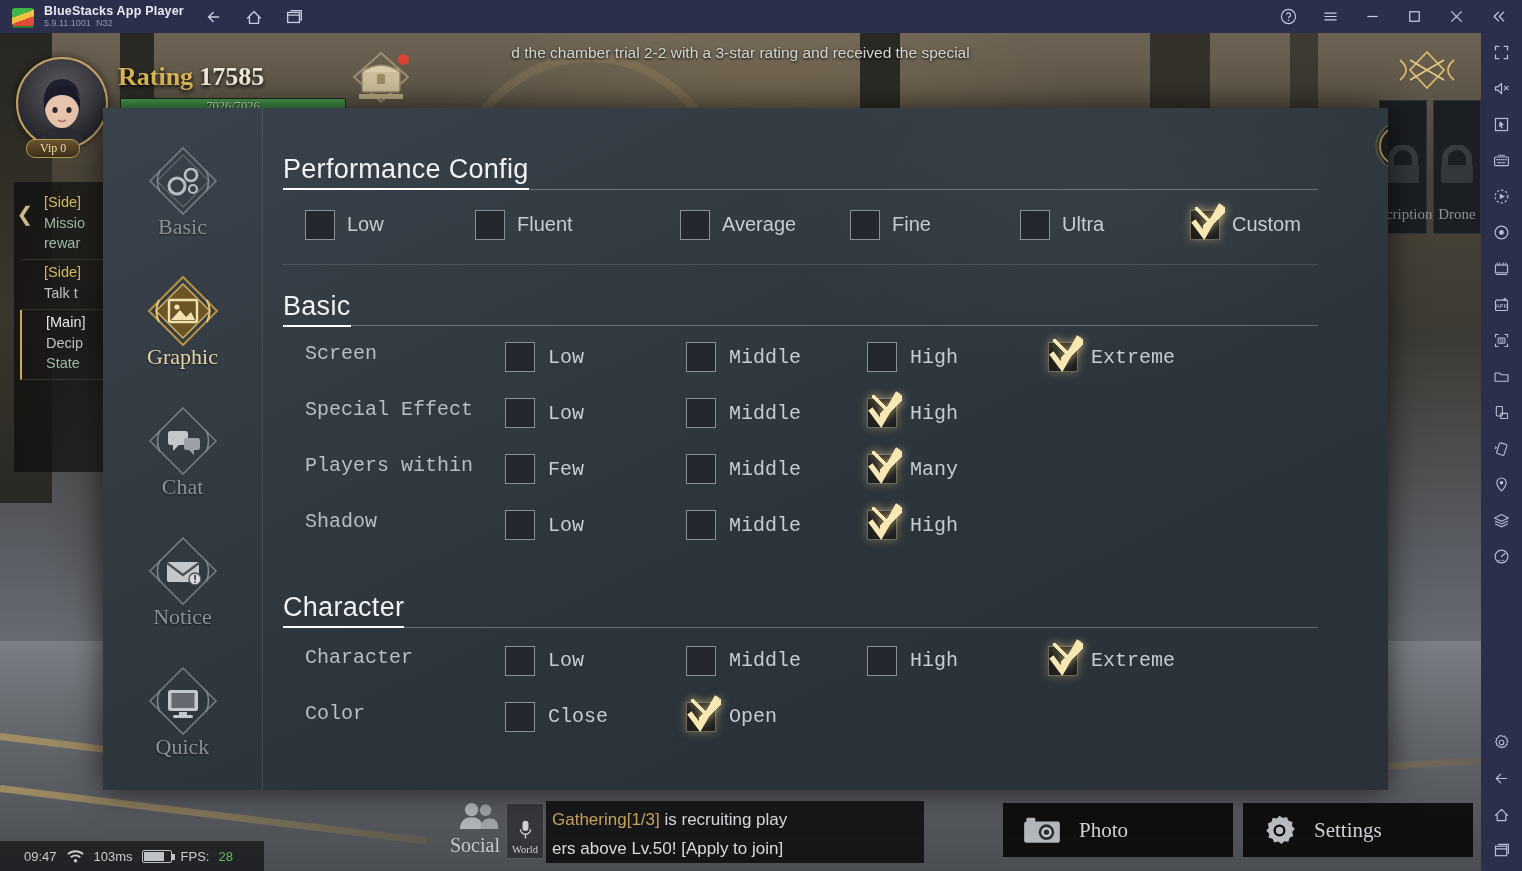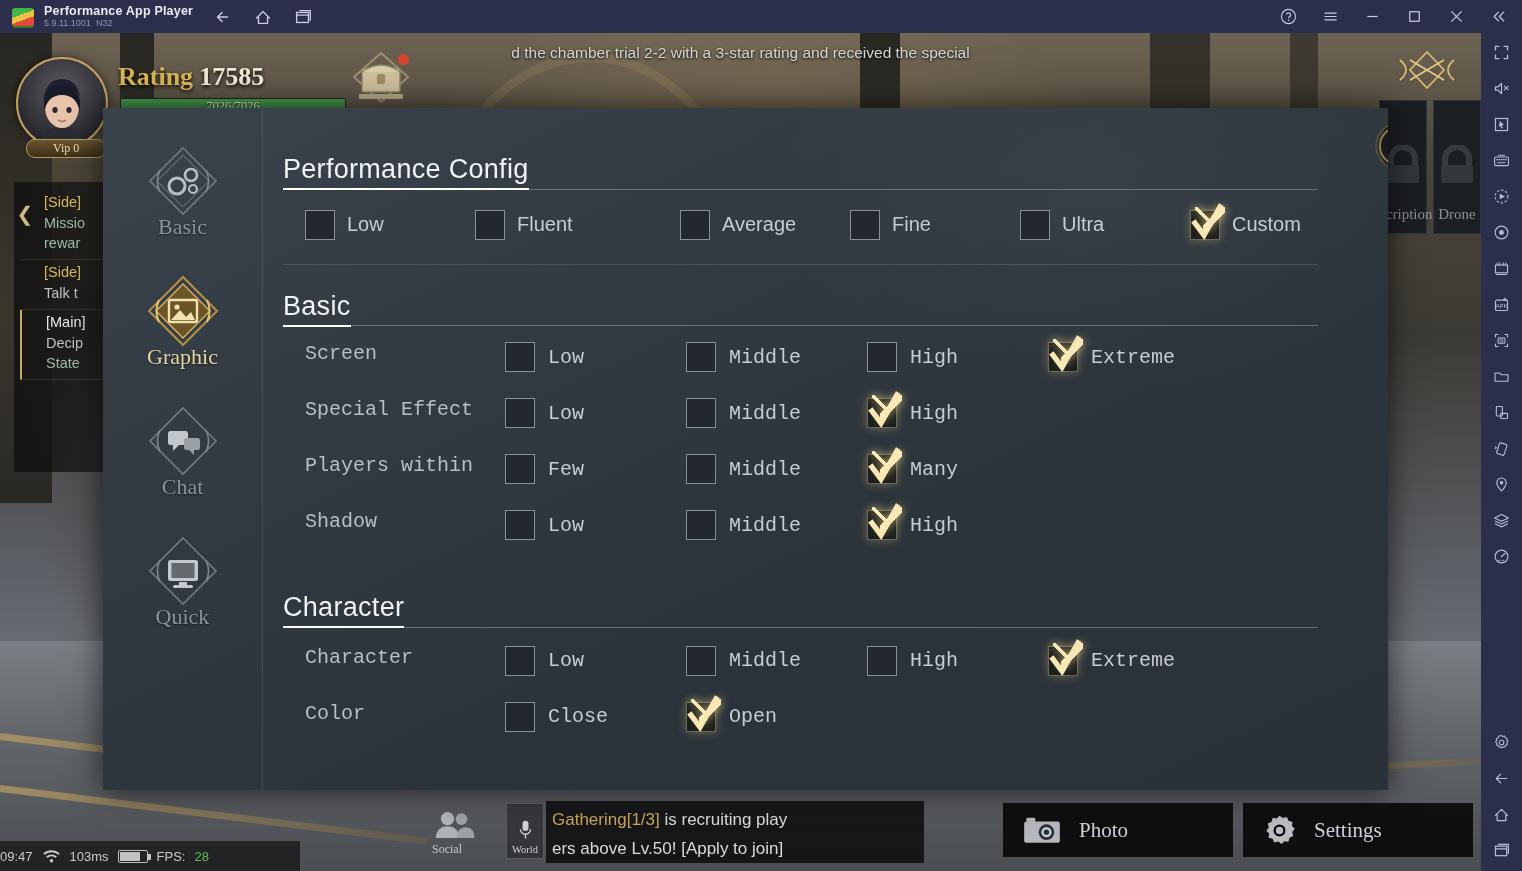--- a/index.html
+++ b/index.html
@@ -71,21 +71,21 @@
     position:absolute; left:8px; top:10px; width:92px; height:92px; border-radius:50%;
     border:2.5px solid #c2a061; overflow:hidden;
     background:radial-gradient(circle at 50% 35%, #5d5a5f, #24252c 75%);
     box-shadow:0 0 10px rgba(0,0,0,.6);
   }
   .avatar-face{
     position:absolute; left:50%; top:58%; transform:translate(-50%,-50%);
     width:74px; height:74px;
   }
   .vip-badge {
-    position:absolute; left:18px; top:92px; padding:1px 26px; border-radius:9px;
+    position:absolute; left:18px; top:92px; padding:1px 13px; border-radius:9px;
     background:linear-gradient(180deg,#6b5530,#3c2f1a); border:1px solid #b99a55;
     color:#f0dca8; font-size:12px; font-family:"Liberation Serif", serif; z-index:3;
   }
   .rating-row { position:absolute; left:110px; top:15px; white-space:nowrap; }
   .rating-label{ color:#d9b457; font-size:26px; font-weight:bold; font-family:"Liberation Serif", serif; text-shadow:0 2px 4px #000;}
   .rating-value{ color:#efe7d6; font-size:26px; font-weight:bold; font-family:"Liberation Serif", serif; margin-left:6px; text-shadow:0 2px 4px #000;}
   .hpbar {
     position:absolute; left:112px; top:51px; width:226px; height:17px;
     border:1px solid #1d2420; background:#4d7c0f; border-radius:2px; overflow:hidden;
   }
@@ -130,22 +130,22 @@
     position:absolute; bottom:10px; left:0; width:100%; text-align:center;
     color:#8d9298; font-size:15px; font-family:"Liberation Serif", serif; white-space:nowrap;
   }
   .rail-emblem{
     position:absolute; right:60px; top:48px; width:70px; height:44px;
   }
 
   
   .bottombar{ position:absolute; left:0; bottom:0; width:1481px; height:84px; }
   .social-btn{
-    position:absolute; left:432px; bottom:14px; width:68px; text-align:left;
-    color:#c5c8cb; font-size:12px; font-family:"Liberation Serif", serif;
+    position:absolute; left:432px; bottom:14px; width:68px; text-align:right;
+    color:#c5c8cb; font-size:20px; font-family:"Liberation Serif", serif;
   }
   .world-btn{
     position:absolute; left:506px; bottom:12px; width:38px; height:56px;
     border:1px solid rgba(170,170,170,.35); background:rgba(0,0,0,.35);
     display:flex; flex-direction:column; align-items:center; justify-content:flex-end; padding-bottom:3px;
   }
   .world-btn span{ color:#cfd2d5; font-size:10.5px; font-family:"Liberation Serif", serif;}
   .chatbox{
     position:absolute; left:546px; bottom:8px; width:378px; height:62px;
     background:rgba(0,0,0,.72); padding:4px 6px; overflow:hidden;
@@ -155,22 +155,22 @@
   .br-btn{
     position:absolute; bottom:14px; height:54px; background:rgba(0,0,0,.82);
     display:flex; align-items:center; gap:18px; padding:0 20px;
   }
   .br-btn span{ color:#cfd2d6; font-size:21px; font-family:"Liberation Serif", serif; }
   #photo-btn{ left:1003px; width:230px; }
   #settings-btn{ left:1243px; width:230px; }
 
   
   .statusbar{
-    position:absolute; left:0; bottom:0; width:300px; height:30px;
-    display:flex; align-items:center; gap:9px; padding-left:0;
+    position:absolute; left:0; bottom:0; width:264px; height:30px;
+    display:flex; align-items:center; gap:9px; padding-left:24px;
     background:rgba(0,0,0,.55);
   }
   .statusbar .txt{ color:#c8cacc; font-size:13px; }
   .statusbar .fps-val{ color:#5fbf4f; font-size:13px; }
   .battery{ width:30px; height:13px; border:1.4px solid #c0c3c5; border-radius:2px; position:relative;}
   .battery:after{ content:""; position:absolute; right:-4px; top:3px; width:3px; height:6px; background:#c0c3c5;}
   .battery i{ position:absolute; left:1px; top:1px; bottom:1px; width:72%; background:#c0c3c5; display:block;}
 
   
   .bs-rail{
@@ -452,20 +452,35 @@
           <path d="M60 26 a26 26 0 0 1 0 22" fill="none" stroke="#80878d" stroke-width="1.6"></path>
           <rect x="22" y="27" width="20" height="14" rx="2.5" fill="#c3c8cc"></rect>
           <path d="M27 41 L27 47 L33 41Z" fill="#c3c8cc"></path>
           <rect x="38" y="34" width="16" height="12" rx="2.5" fill="#9aa0a5"></rect>
           <path d="M48 46 L48 51 L43 46Z" fill="#9aa0a5"></path>
         </svg>
       </div>
       <div class="nav-label">Chat</div>
     </div>
 
+    <div class="nav-item">
+      <div class="nav-ico">
+        <svg viewBox="0 0 74 74" width="74" height="74">
+          <path d="M37 4 L70 37 L37 70 L4 37Z" fill="none" stroke="#737a80" stroke-width="1.6"></path>
+          <path d="M14 26 a26 26 0 0 0 0 22" fill="none" stroke="#80878d" stroke-width="1.6"></path>
+          <path d="M60 26 a26 26 0 0 1 0 22" fill="none" stroke="#80878d" stroke-width="1.6"></path>
+          <rect x="21" y="28" width="32" height="20" rx="2" fill="#c3c8cc"></rect>
+          <path d="M21 29 L37 41 L53 29" fill="none" stroke="#4b5055" stroke-width="2.2"></path>
+          <circle cx="49" cy="45" r="6" fill="#d7dbdf" stroke="#4b5055" stroke-width="1.4"></circle>
+          <rect x="48.1" y="41" width="1.9" height="5" fill="#4b5055"></rect>
+              <circle cx="49" cy="48" r="1" fill="#4b5055"></circle>
+        </svg>
+      </div>
+      <div class="nav-label">Notice</div>
+    </div>
 
     <div class="nav-item">
       <div class="nav-ico">
         <svg viewBox="0 0 74 74" width="74" height="74">
           <path d="M37 4 L70 37 L37 70 L4 37Z" fill="none" stroke="#737a80" stroke-width="1.6"></path>
           <path d="M14 26 a26 26 0 0 0 0 22" fill="none" stroke="#80878d" stroke-width="1.6"></path>
           <path d="M60 26 a26 26 0 0 1 0 22" fill="none" stroke="#80878d" stroke-width="1.6"></path>
           <rect x="22" y="26" width="30" height="21" rx="2.5" fill="#c3c8cc"></rect>
           <rect x="25.5" y="29" width="23" height="15" fill="#63696e"></rect>
           <rect x="33" y="48" width="8" height="4" fill="#c3c8cc"></rect>
@@ -657,21 +672,21 @@
       <circle cx="26" cy="26" r="19" fill="#191a1e" stroke="#9c8344" stroke-width="1.8"></circle>
       <circle cx="26" cy="26" r="23" fill="none" stroke="#6c5c33" stroke-width="1.2" opacity=".8"></circle>
       <path d="M17 17 L35 35 M35 17 L17 35" stroke="#f0dba4" stroke-width="3.4" stroke-linecap="round"></path>
     </svg>
   </div>
 </div>
 
 <div class="titlebar">
   <div class="bs-logo"></div>
   <div class="bs-title-wrap">
-    <div class="bs-title">Performance App Player</div>
+    <div class="bs-title">BlueStacks App Player</div>
     <div class="bs-ver"><span>5.9.11.1001</span><span class="n32">N32</span></div>
   </div>
   <div class="tb-nav">
     <div class="tb-ico">
       <svg viewBox="0 0 22 22" width="20" height="20">
             <path d="M16 11 H5 M10 6 L5 11 L10 16" fill="none" stroke="currentColor" stroke-width="1.6" stroke-linecap="round" stroke-linejoin="round"></path>
           </svg>
     </div>
     <div class="tb-ico">
       <svg viewBox="0 0 22 22" width="20" height="20">

